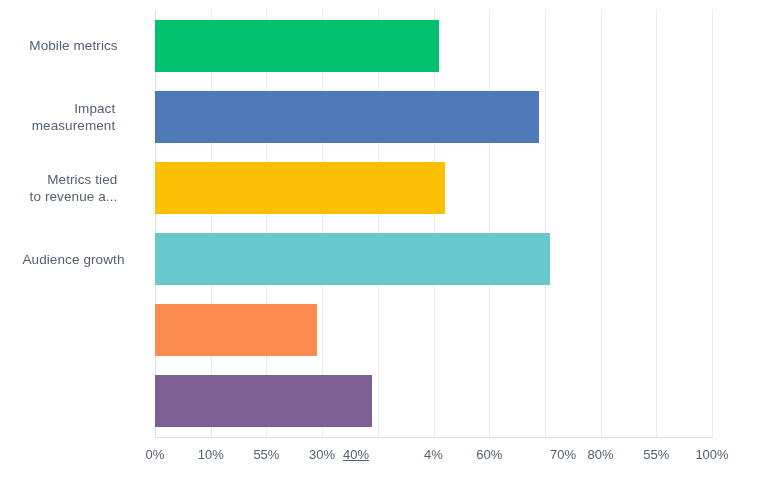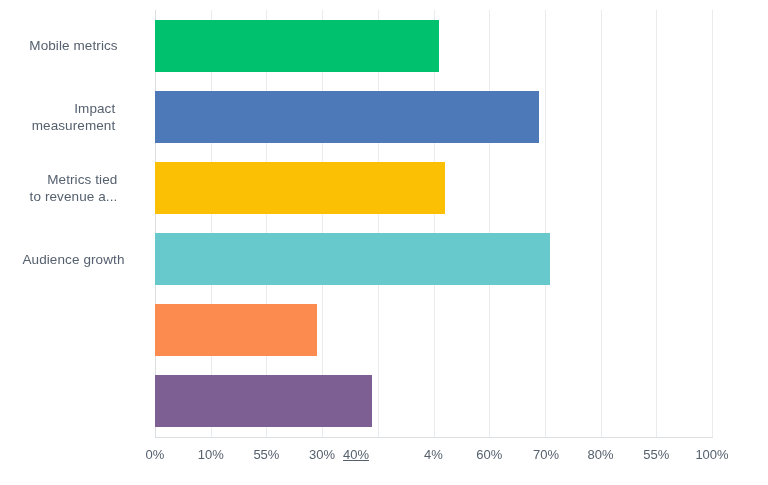--- a/index.html
+++ b/index.html
@@ -171,19 +171,19 @@
 
   <div id="x-axis-baseline"></div>
   <div id="x-tick-labels">
       <div class="x-tick" style="left: 155px;">0%</div>
       <div class="x-tick" style="left: 210.7px;">10%</div>
       <div class="x-tick" style="left: 266.4px;">55%</div>
       <div class="x-tick" style="left: 322.1px; text-align: center;">30%</div>
       <div class="x-tick" style="left: 356px; text-decoration: underline;">40%</div>
       <div class="x-tick" style="left: 433.5px;">4%</div>
       <div class="x-tick" style="left: 489.2px;">60%</div>
-      <div class="x-tick" style="left: 546px;">70%</div>
+      <div class="x-tick" style="left: 563px;">70%</div>
       <div class="x-tick" style="left: 600.6px;">80%</div>
       <div class="x-tick" style="left: 656.3px;">55%</div>
       <div class="x-tick" style="left: 712px;">100%</div>
     </div>
 
 </div>
 
 </body></html>

